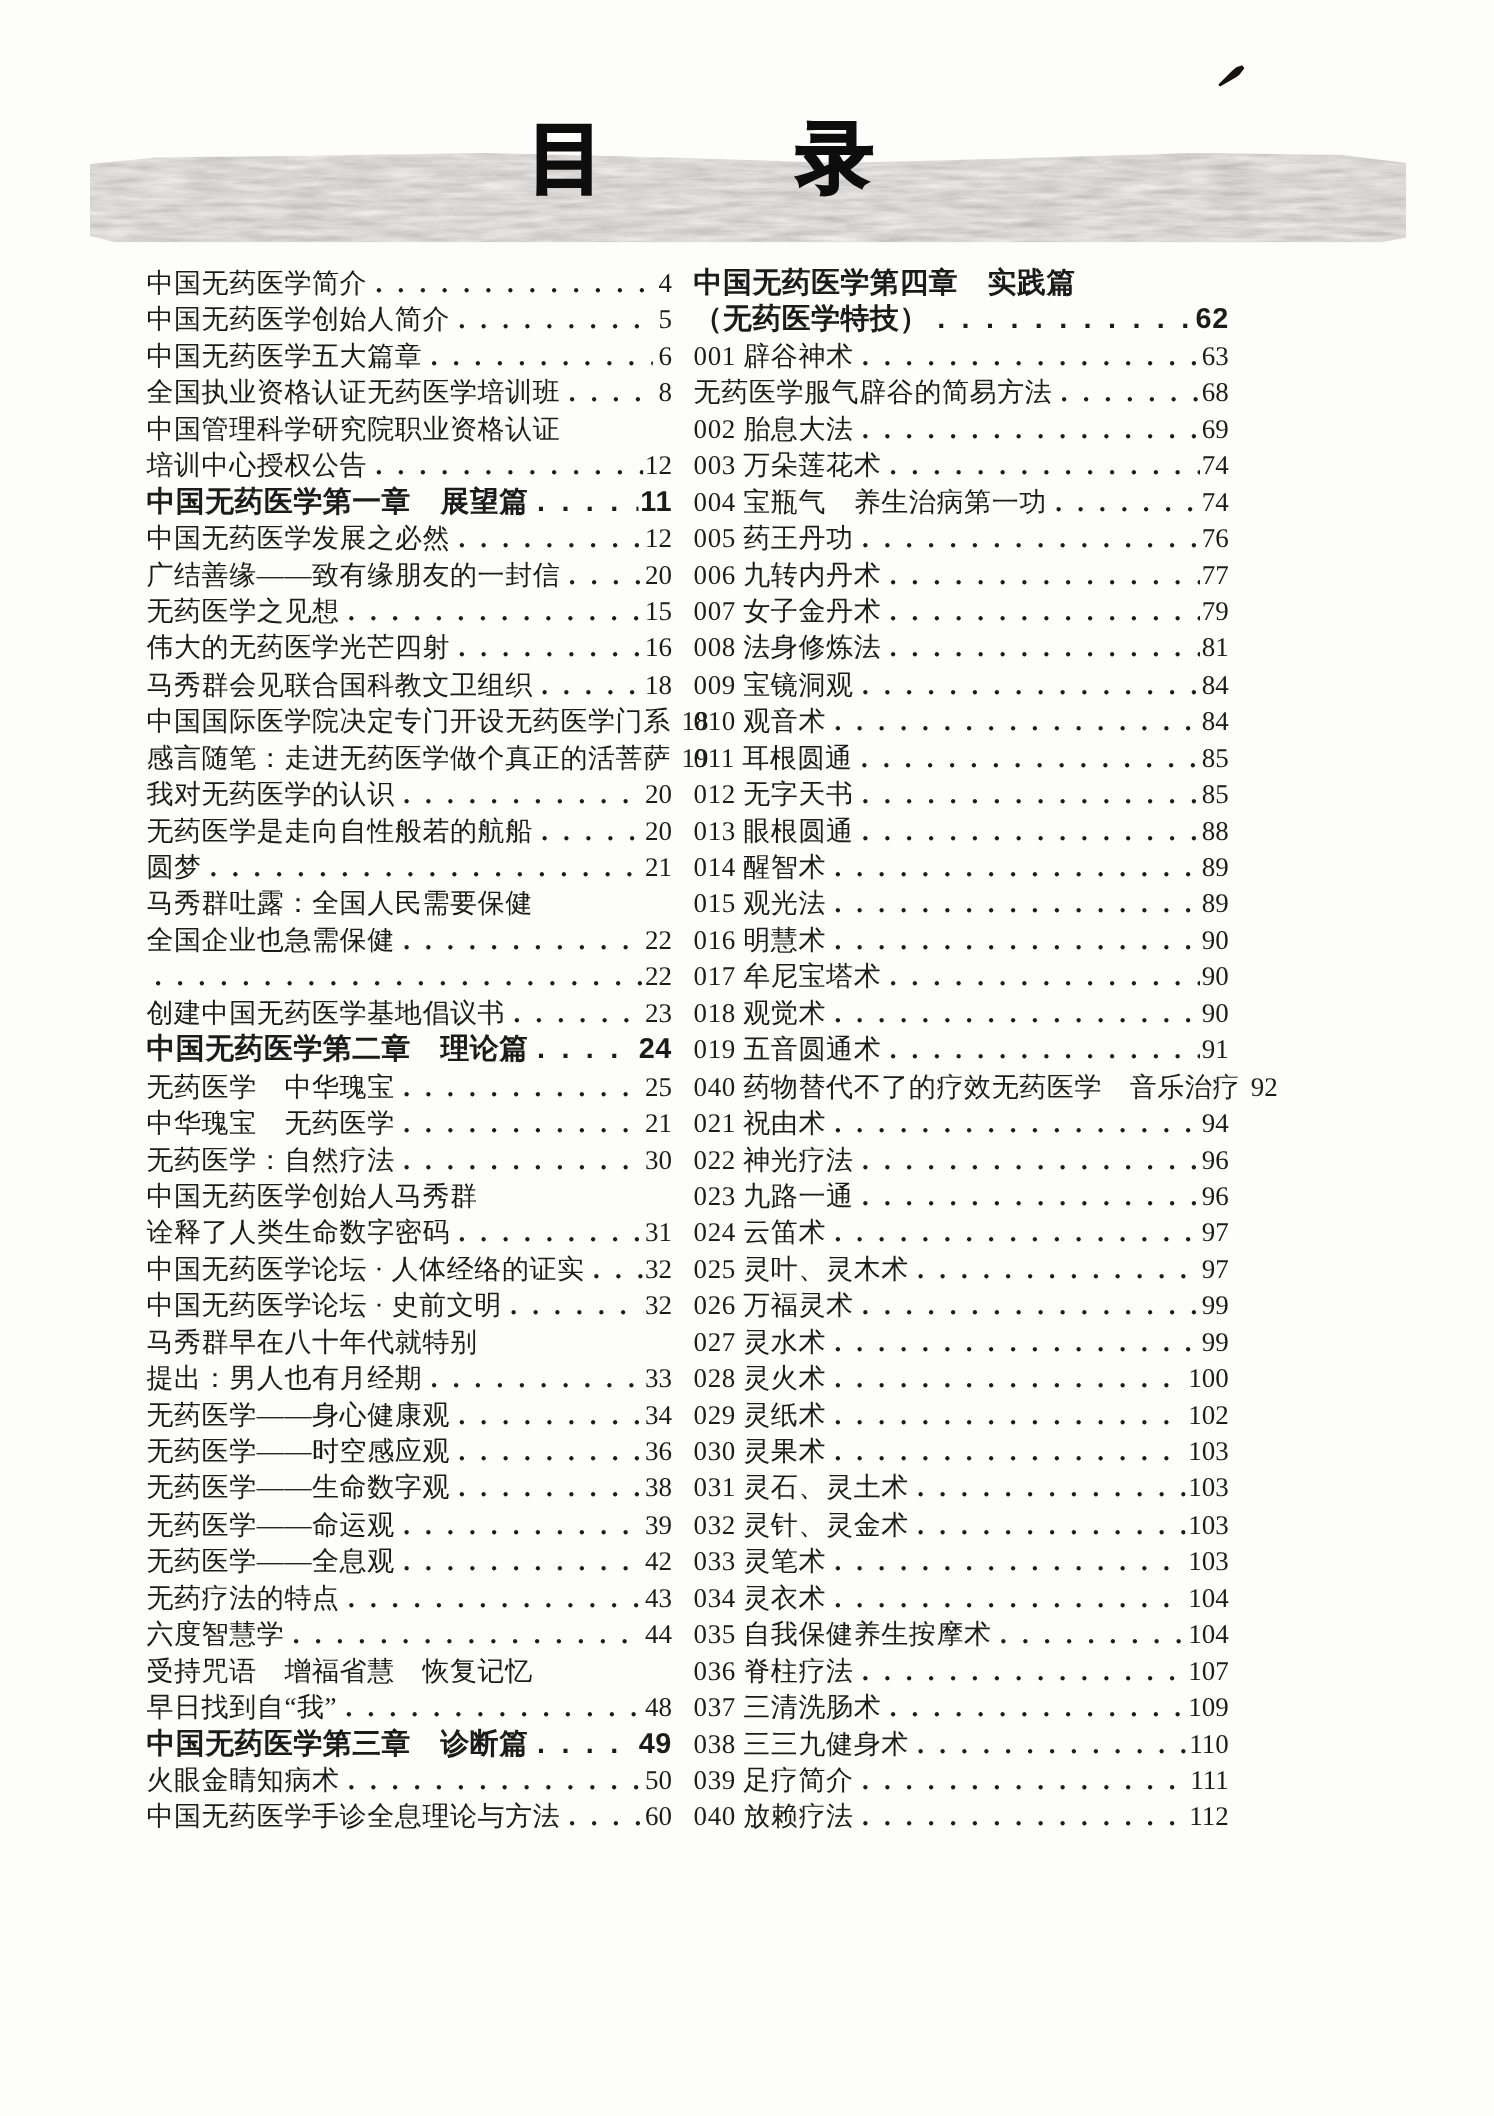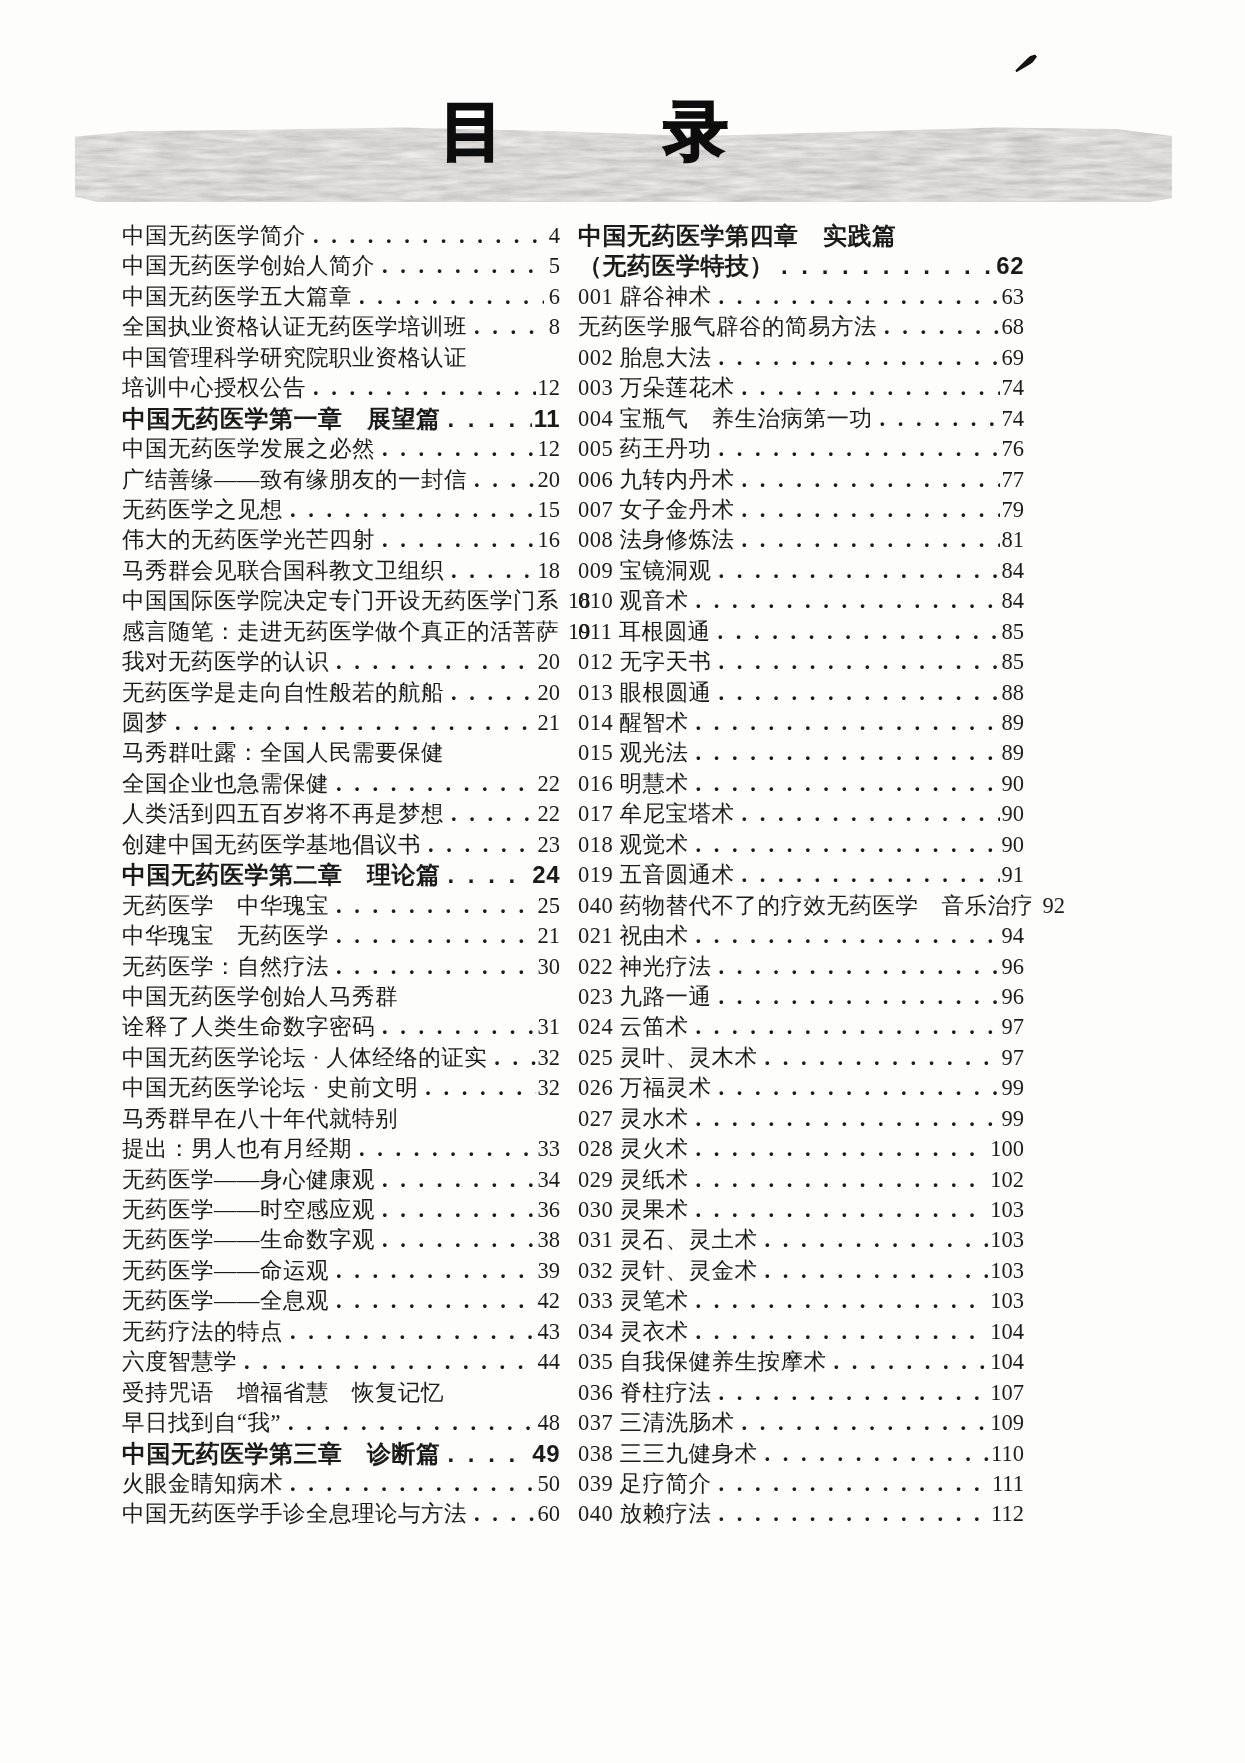--- a/index.html
+++ b/index.html
@@ -162,21 +162,20 @@
       </div>
       <div class="row">
         <span class="title">马秀群吐露：全国人民需要保健</span>
       </div>
       <div class="row">
         <span class="title">全国企业也急需保健</span>
         <span class="leader"></span>
         <span class="page-num">22</span>
       </div>
       <div class="row">
-        <span class="title">人类活到四五百岁将不再是梦想</span>
         <span class="leader"></span>
         <span class="page-num">22</span>
       </div>
       <div class="row">
         <span class="title">创建中国无药医学基地倡议书</span>
         <span class="leader"></span>
         <span class="page-num">23</span>
       </div>
       <div class="row chapter">
         <span class="title">中国无药医学第二章　理论篇</span>

